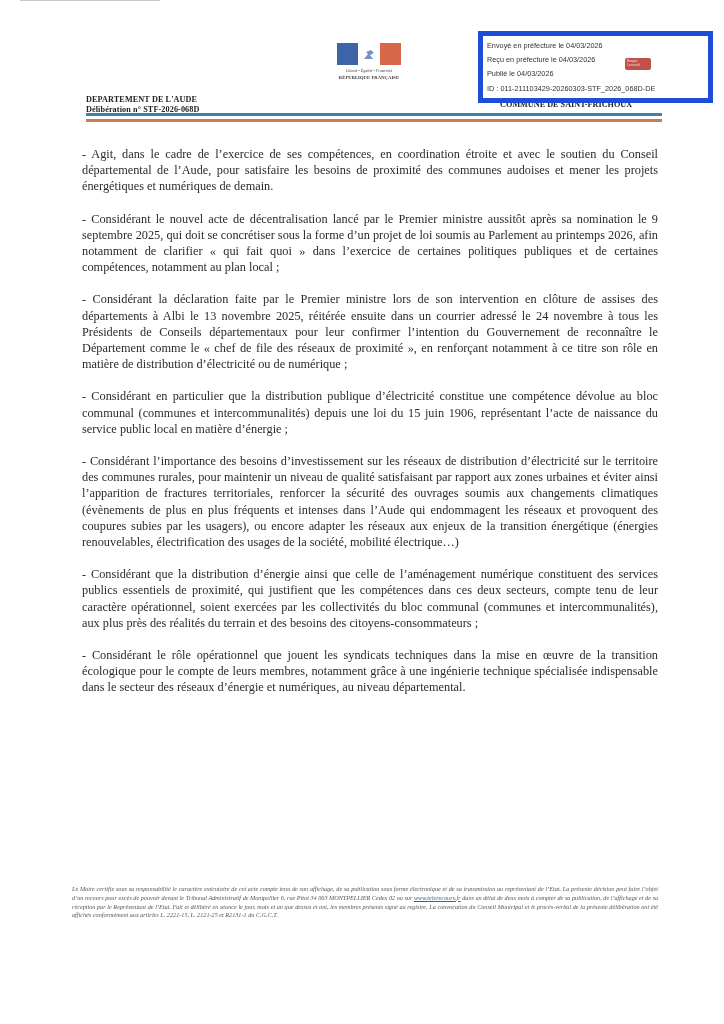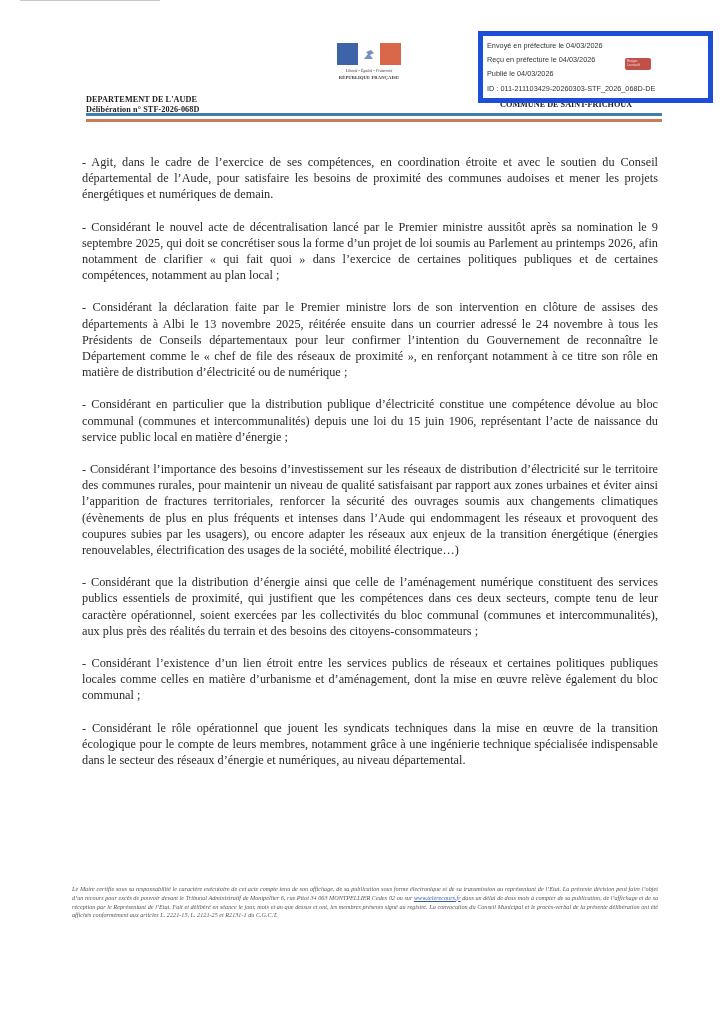--- a/index.html
+++ b/index.html
@@ -28,21 +28,21 @@
                   line-height: 4px; padding: 1px 2px; box-sizing: border-box; overflow: hidden; }
 
   .hdr-left { position: absolute; left: 86px; top: 95px; font-size: 8.2px; font-weight: bold; line-height: 10px; color: #222; letter-spacing: 0.1px; }
   .hdr-right { position: absolute; right: 68px; top: 90px; text-align: left; font-size: 8.2px; font-weight: bold; line-height: 10px; color: #222; }
   .hdr-right .arr { color: #666; }
   .rule-blue { position: absolute; left: 86px; top: 113px; width: 576px; height: 3px; background: #3f7fb0; }
   .rule-red { position: absolute; left: 86px; top: 119px; width: 576px; height: 3px; background: #c97a5a; }
 
   .body-text { position: absolute; left: 82px; top: 146px; width: 576px;
                font-size: 12.3px; line-height: 16.2px; text-align: justify; color: #2b2b2b; }
-  .body-text p { margin: 8px 0 16px 0; }
+  .body-text p { margin: 0 0 16px 0; }
 
   .footer { position: absolute; left: 72px; top: 885px; width: 586px;
             font-size: 6.2px; line-height: 8.8px; font-style: italic; text-align: justify; color: #555; }
   .footer a { color: #3b5fa0; text-decoration: underline; }
 </style>
 </head>
 <body>
 
 <div class="top-scan-line"></div>
 
@@ -79,19 +79,18 @@
 <div class="rule-blue"></div>
 <div class="rule-red"></div>
 
 <div class="body-text">
   <p>- Agit, dans le cadre de l’exercice de ses compétences, en coordination étroite et avec le soutien du Conseil départemental de l’Aude, pour satisfaire les besoins de proximité des communes audoises et mener les projets énergétiques et numériques de demain.</p>
   <p>- Considérant le nouvel acte de décentralisation lancé par le Premier ministre aussitôt après sa nomination le 9 septembre 2025, qui doit se concrétiser sous la forme d’un projet de loi soumis au Parlement au printemps 2026, afin notamment de clarifier « qui fait quoi » dans l’exercice de certaines politiques publiques et de certaines compétences, notamment au plan local ;</p>
   <p>- Considérant la déclaration faite par le Premier ministre lors de son intervention en clôture de assises des départements à Albi le 13 novembre 2025, réitérée ensuite dans un courrier adressé le 24 novembre à tous les Présidents de Conseils départementaux pour leur confirmer l’intention du Gouvernement de reconnaître le Département comme le « chef de file des réseaux de proximité », en renforçant notamment à ce titre son rôle en matière de distribution d’électricité ou de numérique ;</p>
   <p>- Considérant en particulier que la distribution publique d’électricité constitue une compétence dévolue au bloc communal (communes et intercommunalités) depuis une loi du 15 juin 1906, représentant l’acte de naissance du service public local en matière d’énergie ;</p>
   <p>- Considérant l’importance des besoins d’investissement sur les réseaux de distribution d’électricité sur le territoire des communes rurales, pour maintenir un niveau de qualité satisfaisant par rapport aux zones urbaines et  éviter ainsi  l’apparition de fractures territoriales, renforcer la sécurité des ouvrages soumis aux changements climatiques (évènements de plus en plus fréquents et intenses dans l’Aude qui endommagent les réseaux et provoquent des coupures subies par les usagers), ou encore adapter les réseaux aux enjeux de la transition énergétique (énergies renouvelables, électrification des usages de la société, mobilité électrique…)</p>
   <p>- Considérant que la distribution d’énergie ainsi que celle de l’aménagement numérique constituent des services publics essentiels de proximité, qui justifient que les compétences dans ces deux secteurs, compte tenu de leur caractère opérationnel, soient exercées par les collectivités du bloc communal (communes et intercommunalités), aux plus près des réalités du terrain et des besoins des citoyens-consommateurs ;</p>
-  <p>- Considérant l’existence d’un lien étroit entre les services publics de réseaux et certaines politiques publiques locales comme celles en matière d’urbanisme et d’aménagement, dont la mise en œuvre relève également du bloc communal ;</p>
   <p>- Considérant le rôle opérationnel que jouent les syndicats techniques dans la mise en œuvre de la transition écologique pour le compte de leurs membres, notamment grâce à une ingénierie technique spécialisée indispensable dans le secteur des réseaux d’énergie et numériques, au niveau départemental.</p>
 </div>
 
 <div class="footer">
   <span>Le Maire certifie sous sa responsabilité le caractère exécutoire de cet acte compte tenu de son affichage, de sa publication sous forme électronique et de sa transmission au représentant de l’Etat. La présente décision peut faire l’objet d’un recours pour excès de pouvoir devant le Tribunal Administratif de Montpellier 6, rue Pitot 34 063 MONTPELLIER Cedex 02 ou sur </span><a>www.telerecours.fr</a><span> dans un délai de deux mois à compter de sa publication, de l’affichage et de sa réception par le Représentant de l’Etat. Fait et délibéré en séance le jour, mois et an que dessus et ont, les membres présents signé au registre. La convocation du Conseil Municipal et le procès-verbal de la présente délibération ont été affichés conformément aux articles L. 2221-15, L. 2121-25 et R2131-1 du C.G.C.T.</span>
 </div>
 
 </body></html>

